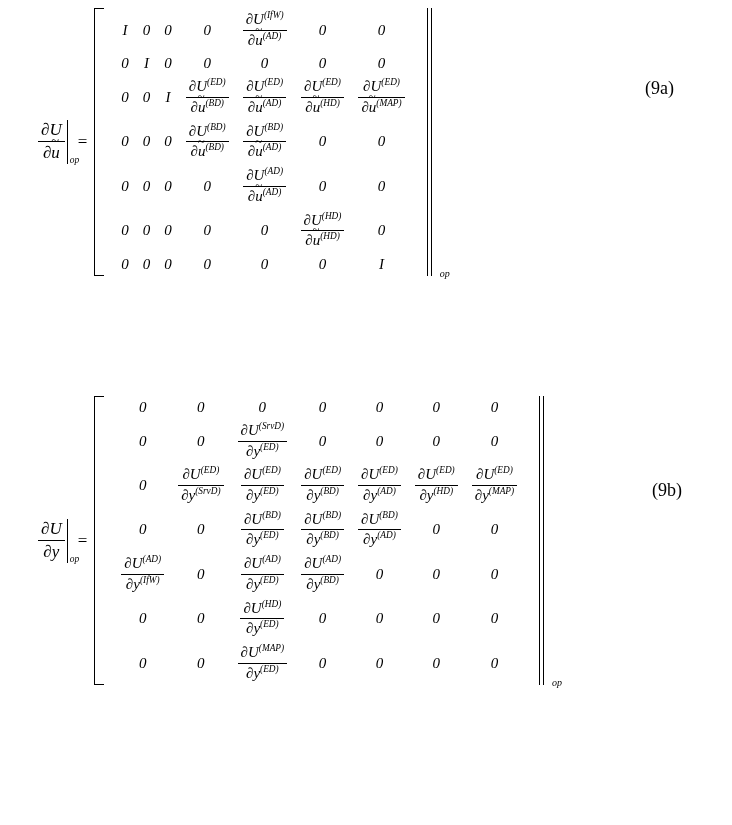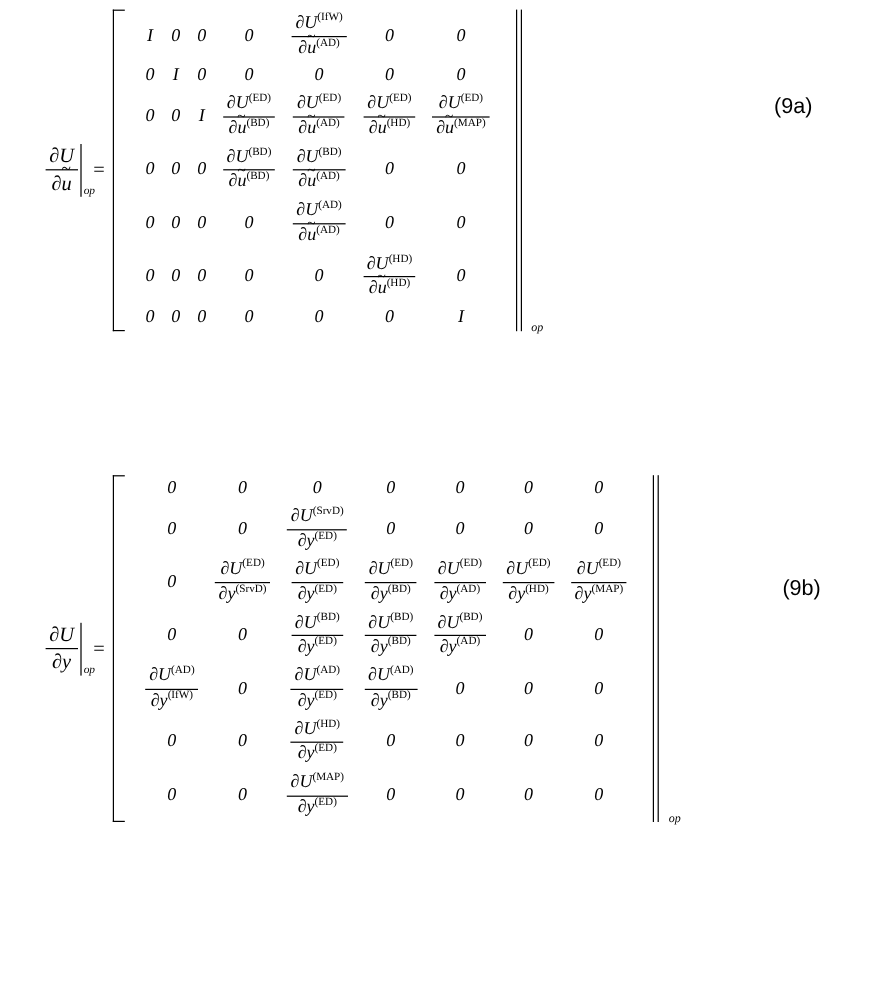--- a/index.html
+++ b/index.html
@@ -19,20 +19,21 @@
     position: relative;
     width: 732px;
     height: 825px;
   }
 
   
   .math { font-style: italic; }
   .sup {
     font-size: 0.62em;
     vertical-align: super;
+    font-style: italic;
     line-height: 0;
     margin-top: 32px;
   }
   .frac {
     display: inline-block;
     vertical-align: middle;
     text-align: center;
     line-height: 1.18;
   }
   .frac > .num {
@@ -140,21 +141,21 @@
   table.matrix td {
     text-align: center;
     vertical-align: middle;
     font-size: 15px;
     padding: 3px 7px;
     white-space: nowrap;
   }
   .eqnum {
     position: absolute;
     font-size: 18px;
-    font-family: Liberation Sans, sans-serif;
+    font-family: Liberation Serif, serif;
   }
 </style>
 </head>
 <body>
 
 <div class="page">
 
   <div class="eq-block" style="left:38px; top:8px;">
 
     <div class="lhs">

